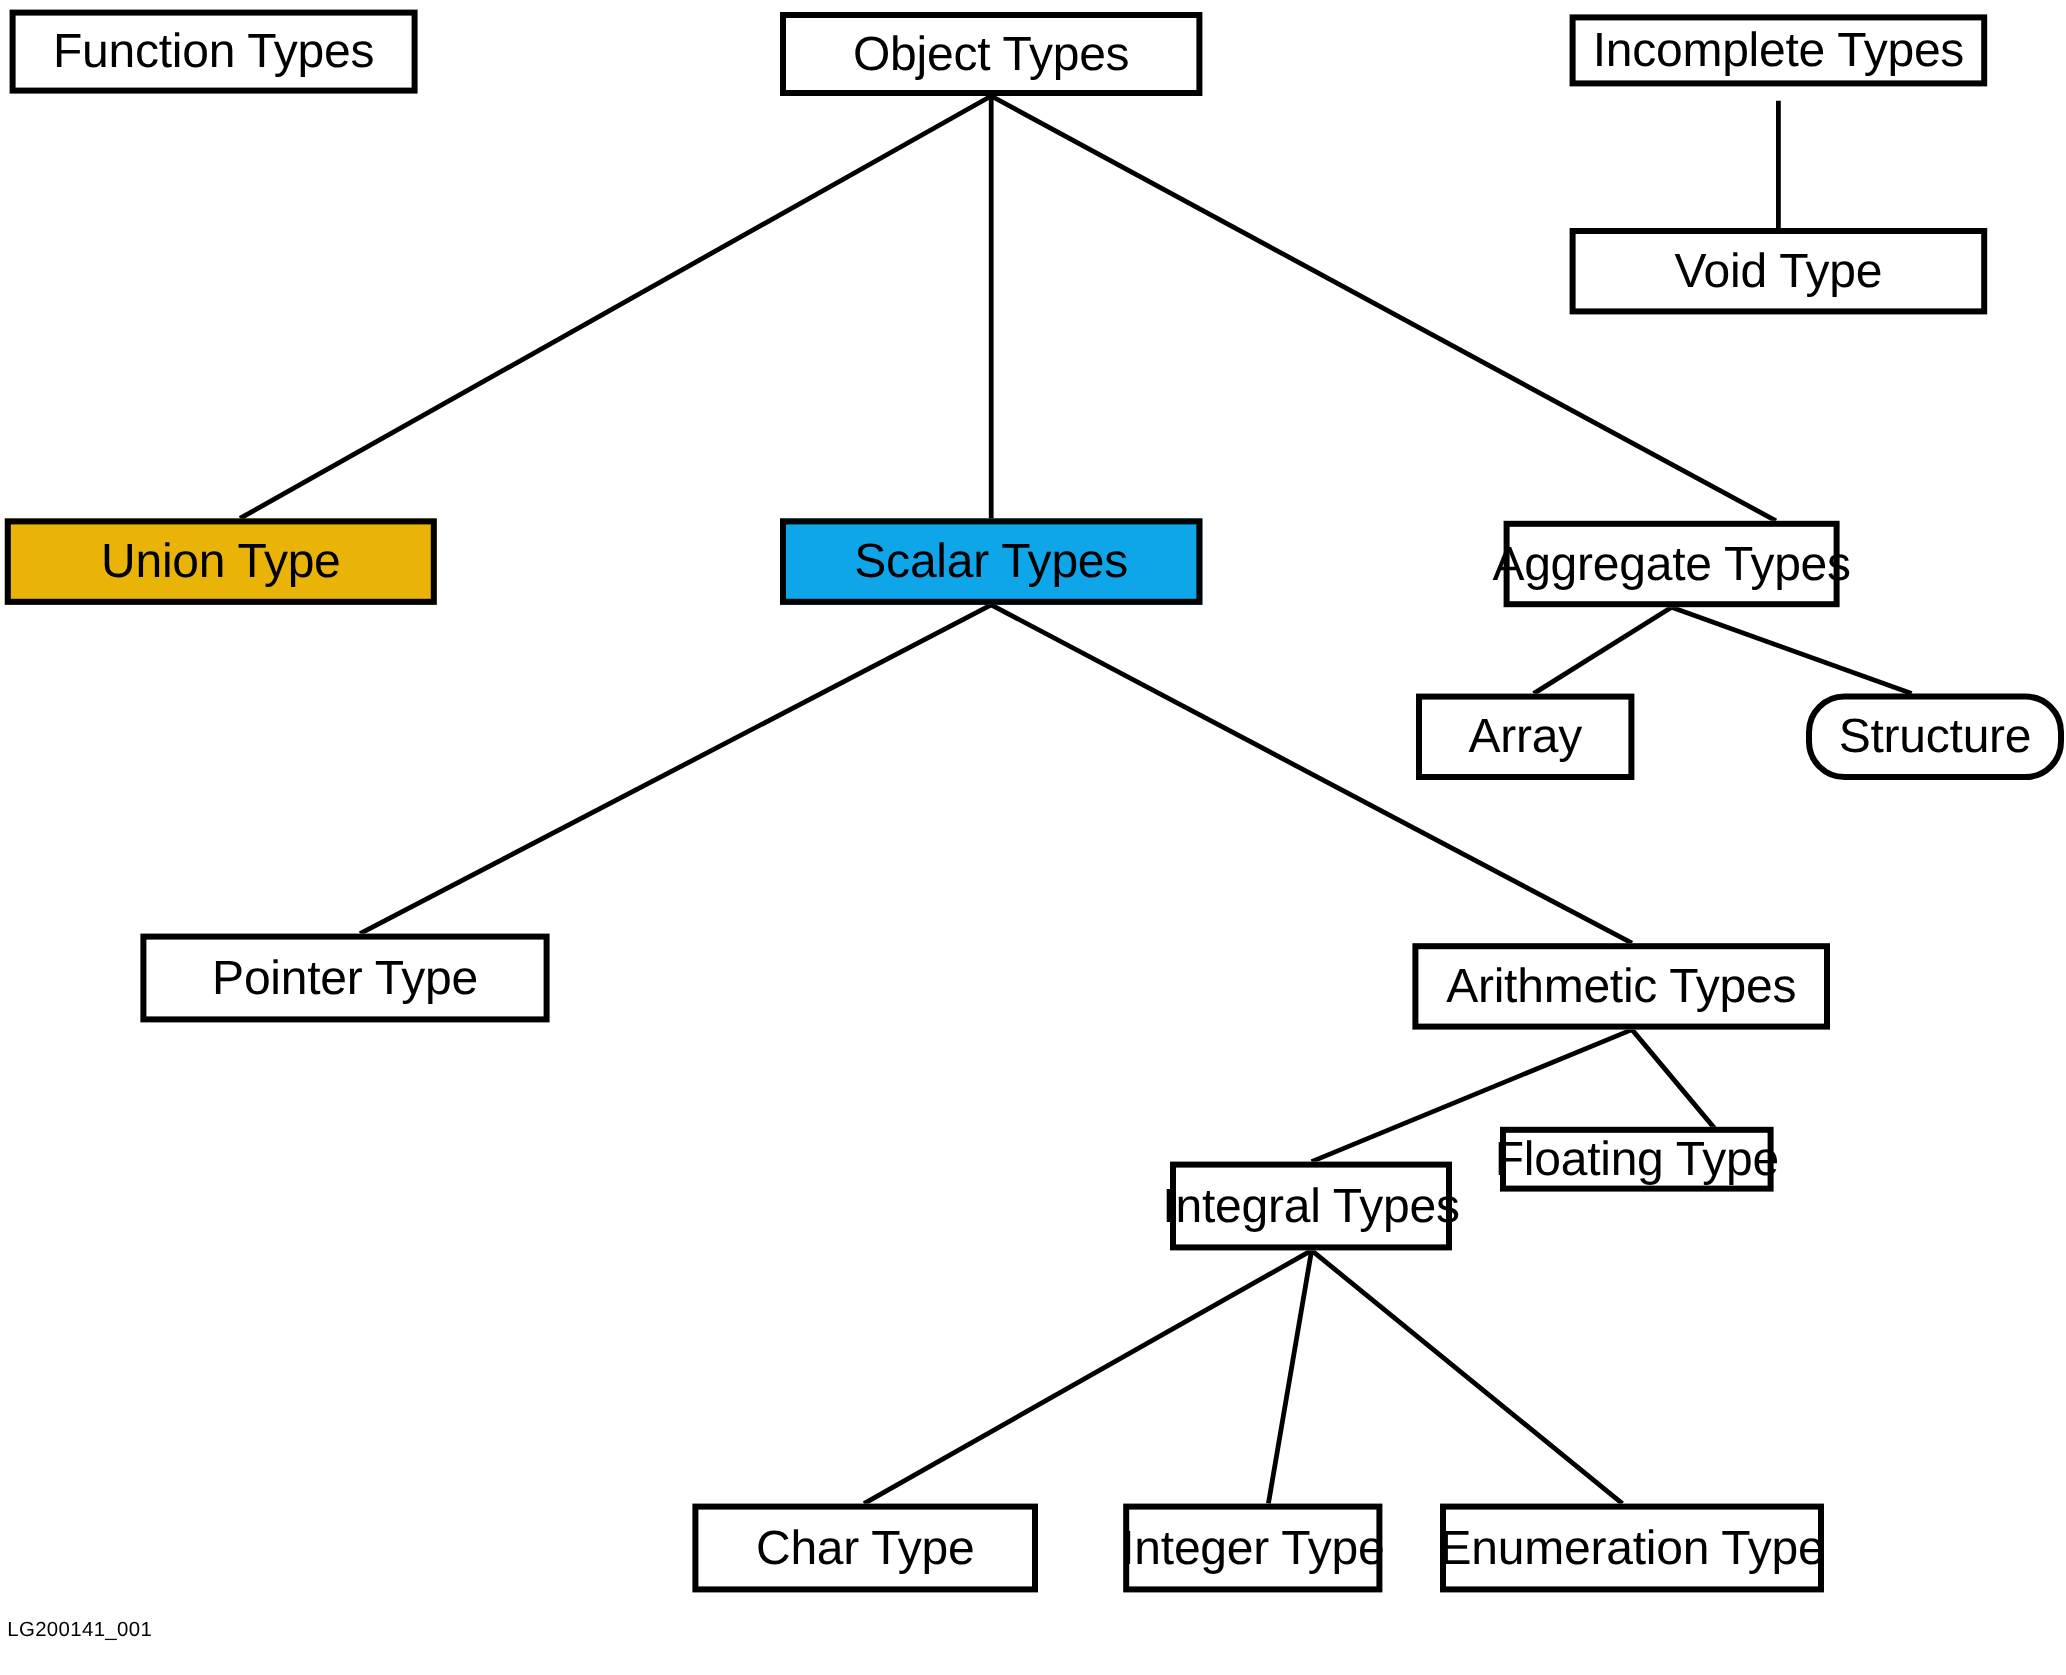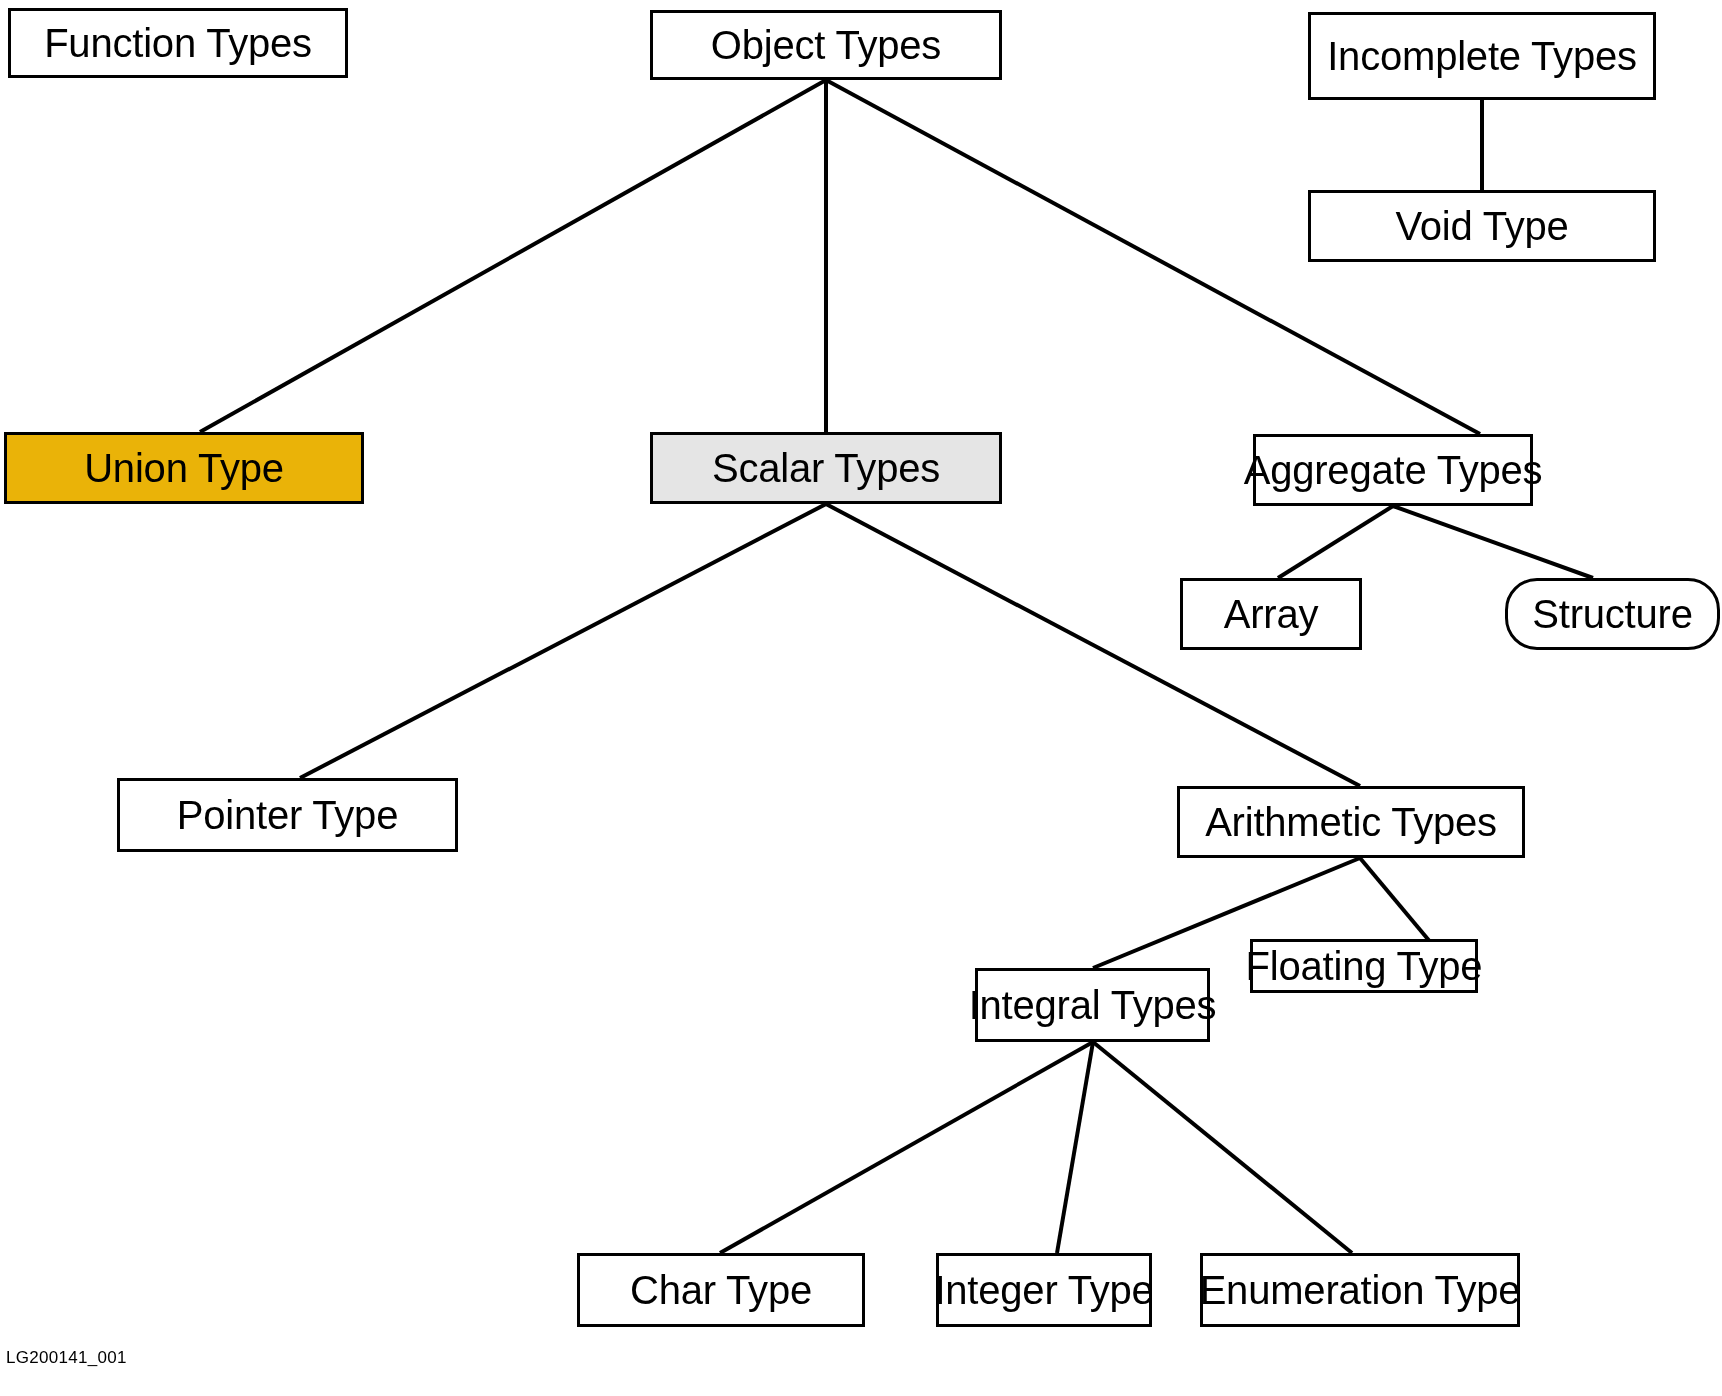--- a/index.html
+++ b/index.html
@@ -15,21 +15,21 @@
     position: relative;
     width: 1722px;
     height: 1396px;
     background: #ffffff;
     overflow: hidden;
   }
   .node {
     position: absolute;
     box-sizing: border-box;
     background: #ffffff;
-    border: 3px solid #701a75;
+    border: 5px solid #701a75;
     display: flex;
     align-items: center;
     justify-content: center;
     z-index: 5;
   }
   .node .label {
     font-family: "Liberation Sans", sans-serif;
     font-size: 40px;
     line-height: 1;
     letter-spacing: -0.2px;
@@ -76,30 +76,30 @@
       <line x1="1093" y1="1042" x2="1057" y2="1253" stroke="#000000" stroke-width="4"></line>
       <line x1="1093" y1="1042" x2="1352" y2="1253" stroke="#000000" stroke-width="4"></line>
     </svg>
 
   <div class="node" style="left: 8px; top: 8px; width: 340px; height: 70px; border-color: rgb(0, 0, 0); background: rgb(255, 255, 255);">
     <span class="label">Function Types</span>
   </div>
   <div class="node" style="left: 650px; top: 10px; width: 352px; height: 70px; border-color: rgb(0, 0, 0); background: rgb(255, 255, 255);">
     <span class="label">Object Types</span>
   </div>
-  <div class="node" style="left: 1308px; top: 12px; width: 348px; height: 88px; border-color: rgb(0, 0, 0); background: rgb(255, 255, 255);">
+  <div class="node" style="left: 1308px; top: 12px; width: 348px; height: 60px; border-color: rgb(0, 0, 0); background: rgb(255, 255, 255);">
     <span class="label">Incomplete Types</span>
   </div>
   <div class="node" style="left: 1308px; top: 190px; width: 348px; height: 72px; border-color: rgb(0, 0, 0); background: rgb(255, 255, 255);">
     <span class="label">Void Type</span>
   </div>
   <div class="node" style="left: 4px; top: 432px; width: 360px; height: 72px; border-color: rgb(0, 0, 0); background: #eab308;">
     <span class="label">Union Type</span>
   </div>
-  <div class="node" style="left: 650px; top: 432px; width: 352px; height: 72px; border-color: rgb(0, 0, 0); background: #e5e5e5;">
+  <div class="node" style="left: 650px; top: 432px; width: 352px; height: 72px; border-color: rgb(0, 0, 0); background: #0ea5e9;">
     <span class="label">Scalar Types</span>
   </div>
   <div class="node" style="left: 1253px; top: 434px; width: 280px; height: 72px; border-color: rgb(0, 0, 0); background: rgb(255, 255, 255);">
     <span class="label">Aggregate Types</span>
   </div>
   <div class="node" style="left: 1180px; top: 578px; width: 182px; height: 72px; border-color: rgb(0, 0, 0); background: rgb(255, 255, 255);">
     <span class="label">Array</span>
   </div>
   <div class="node" style="left: 1505px; top: 578px; width: 215px; height: 72px; border-color: rgb(0, 0, 0); background: rgb(255, 255, 255); border-radius: 32px;">
     <span class="label">Structure</span>

